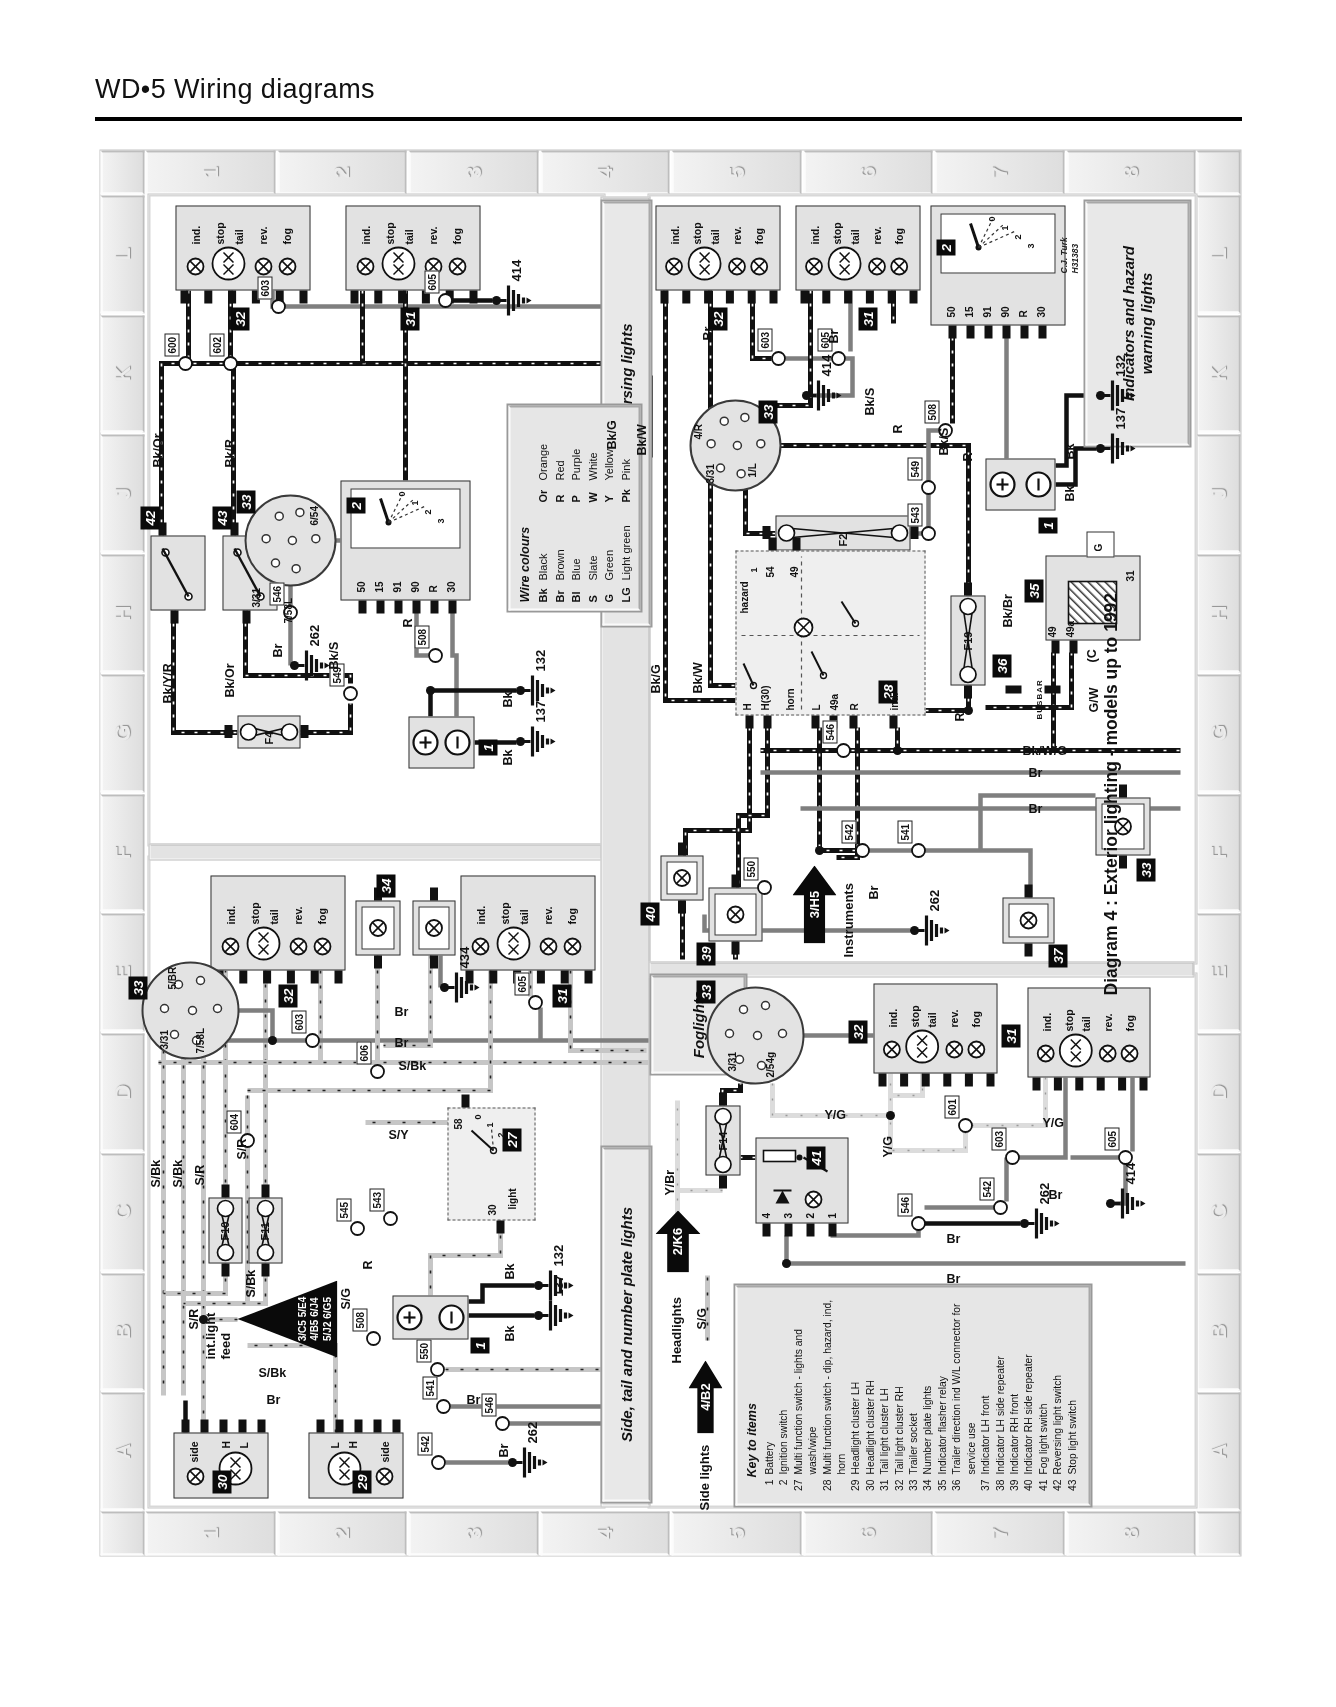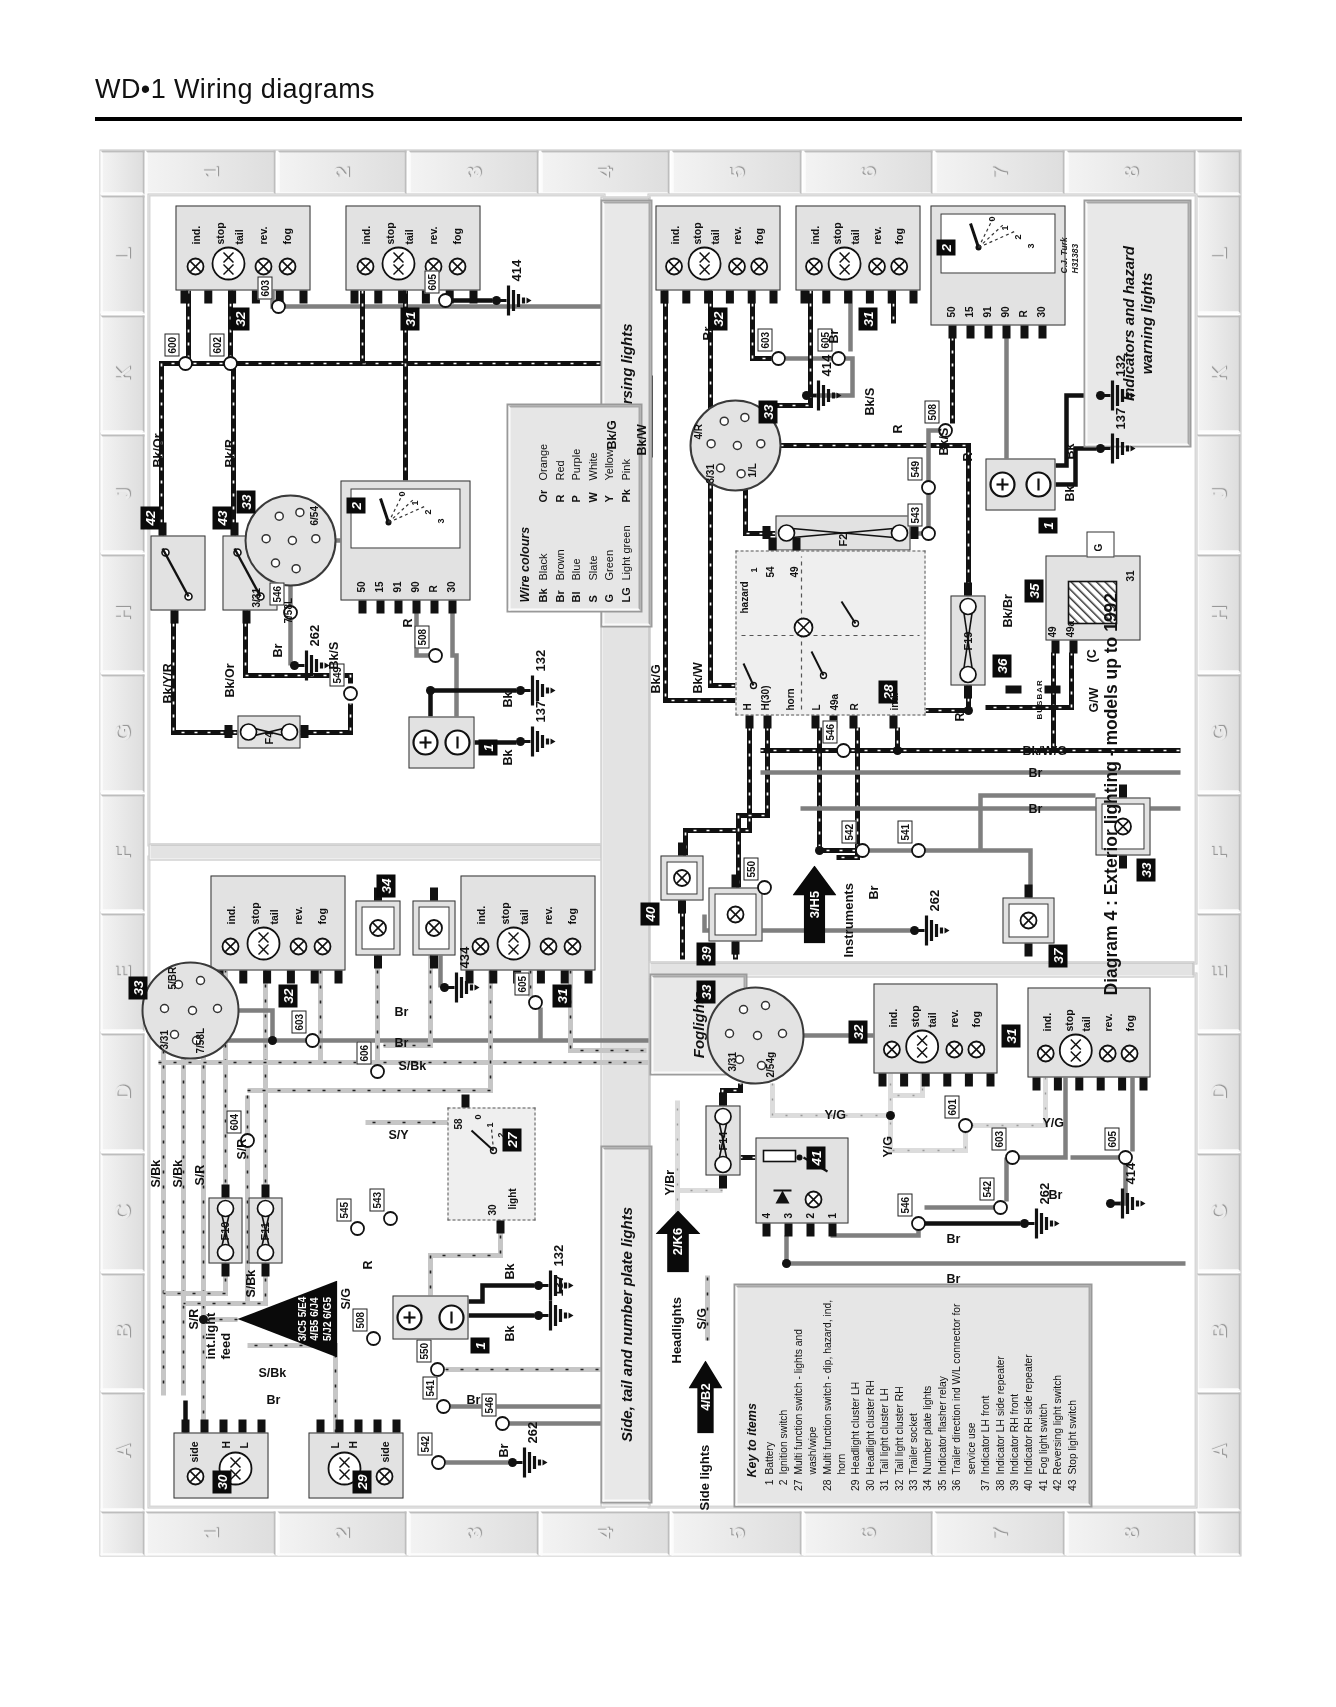--- a/index.html
+++ b/index.html
@@ -45,21 +45,21 @@
   #credit{position:absolute;font-size:8.5px;font-style:italic;line-height:1.25;z-index:6;color:#222}
   svg{position:absolute;left:0;top:0}
   #wires{z-index:3}
   #glyphs{z-index:5}
   .comp{z-index:4}
 </style>
 </head>
 <body>
 
 <div class="page">
-  <div id="hdr">WD•1  Wiring diagrams</div>
+  <div id="hdr">WD•5  Wiring diagrams</div>
   <div id="rule"></div>
   <div id="canvas">
       <div class="gc" style="left: 0px; top: 0px; width: 44px; height: 44px;"></div>
       <div class="gc" style="left: 1361px; top: 0px; width: 44px; height: 44px;"></div>
       <div class="gc" style="left: 0px; top: 1096px; width: 44px; height: 44px;"></div>
       <div class="gc" style="left: 1361px; top: 1096px; width: 44px; height: 44px;"></div>
       <div class="gc" style="left: 45px; top: 0px; width: 117.727px; height: 44px;">A</div>
       <div class="gc" style="left: 45px; top: 1096px; width: 117.727px; height: 44px;">A</div>
       <div class="gc" style="left: 164.727px; top: 0px; width: 117.727px; height: 44px;">B</div>
       <div class="gc" style="left: 164.727px; top: 1096px; width: 117.727px; height: 44px;">B</div>

